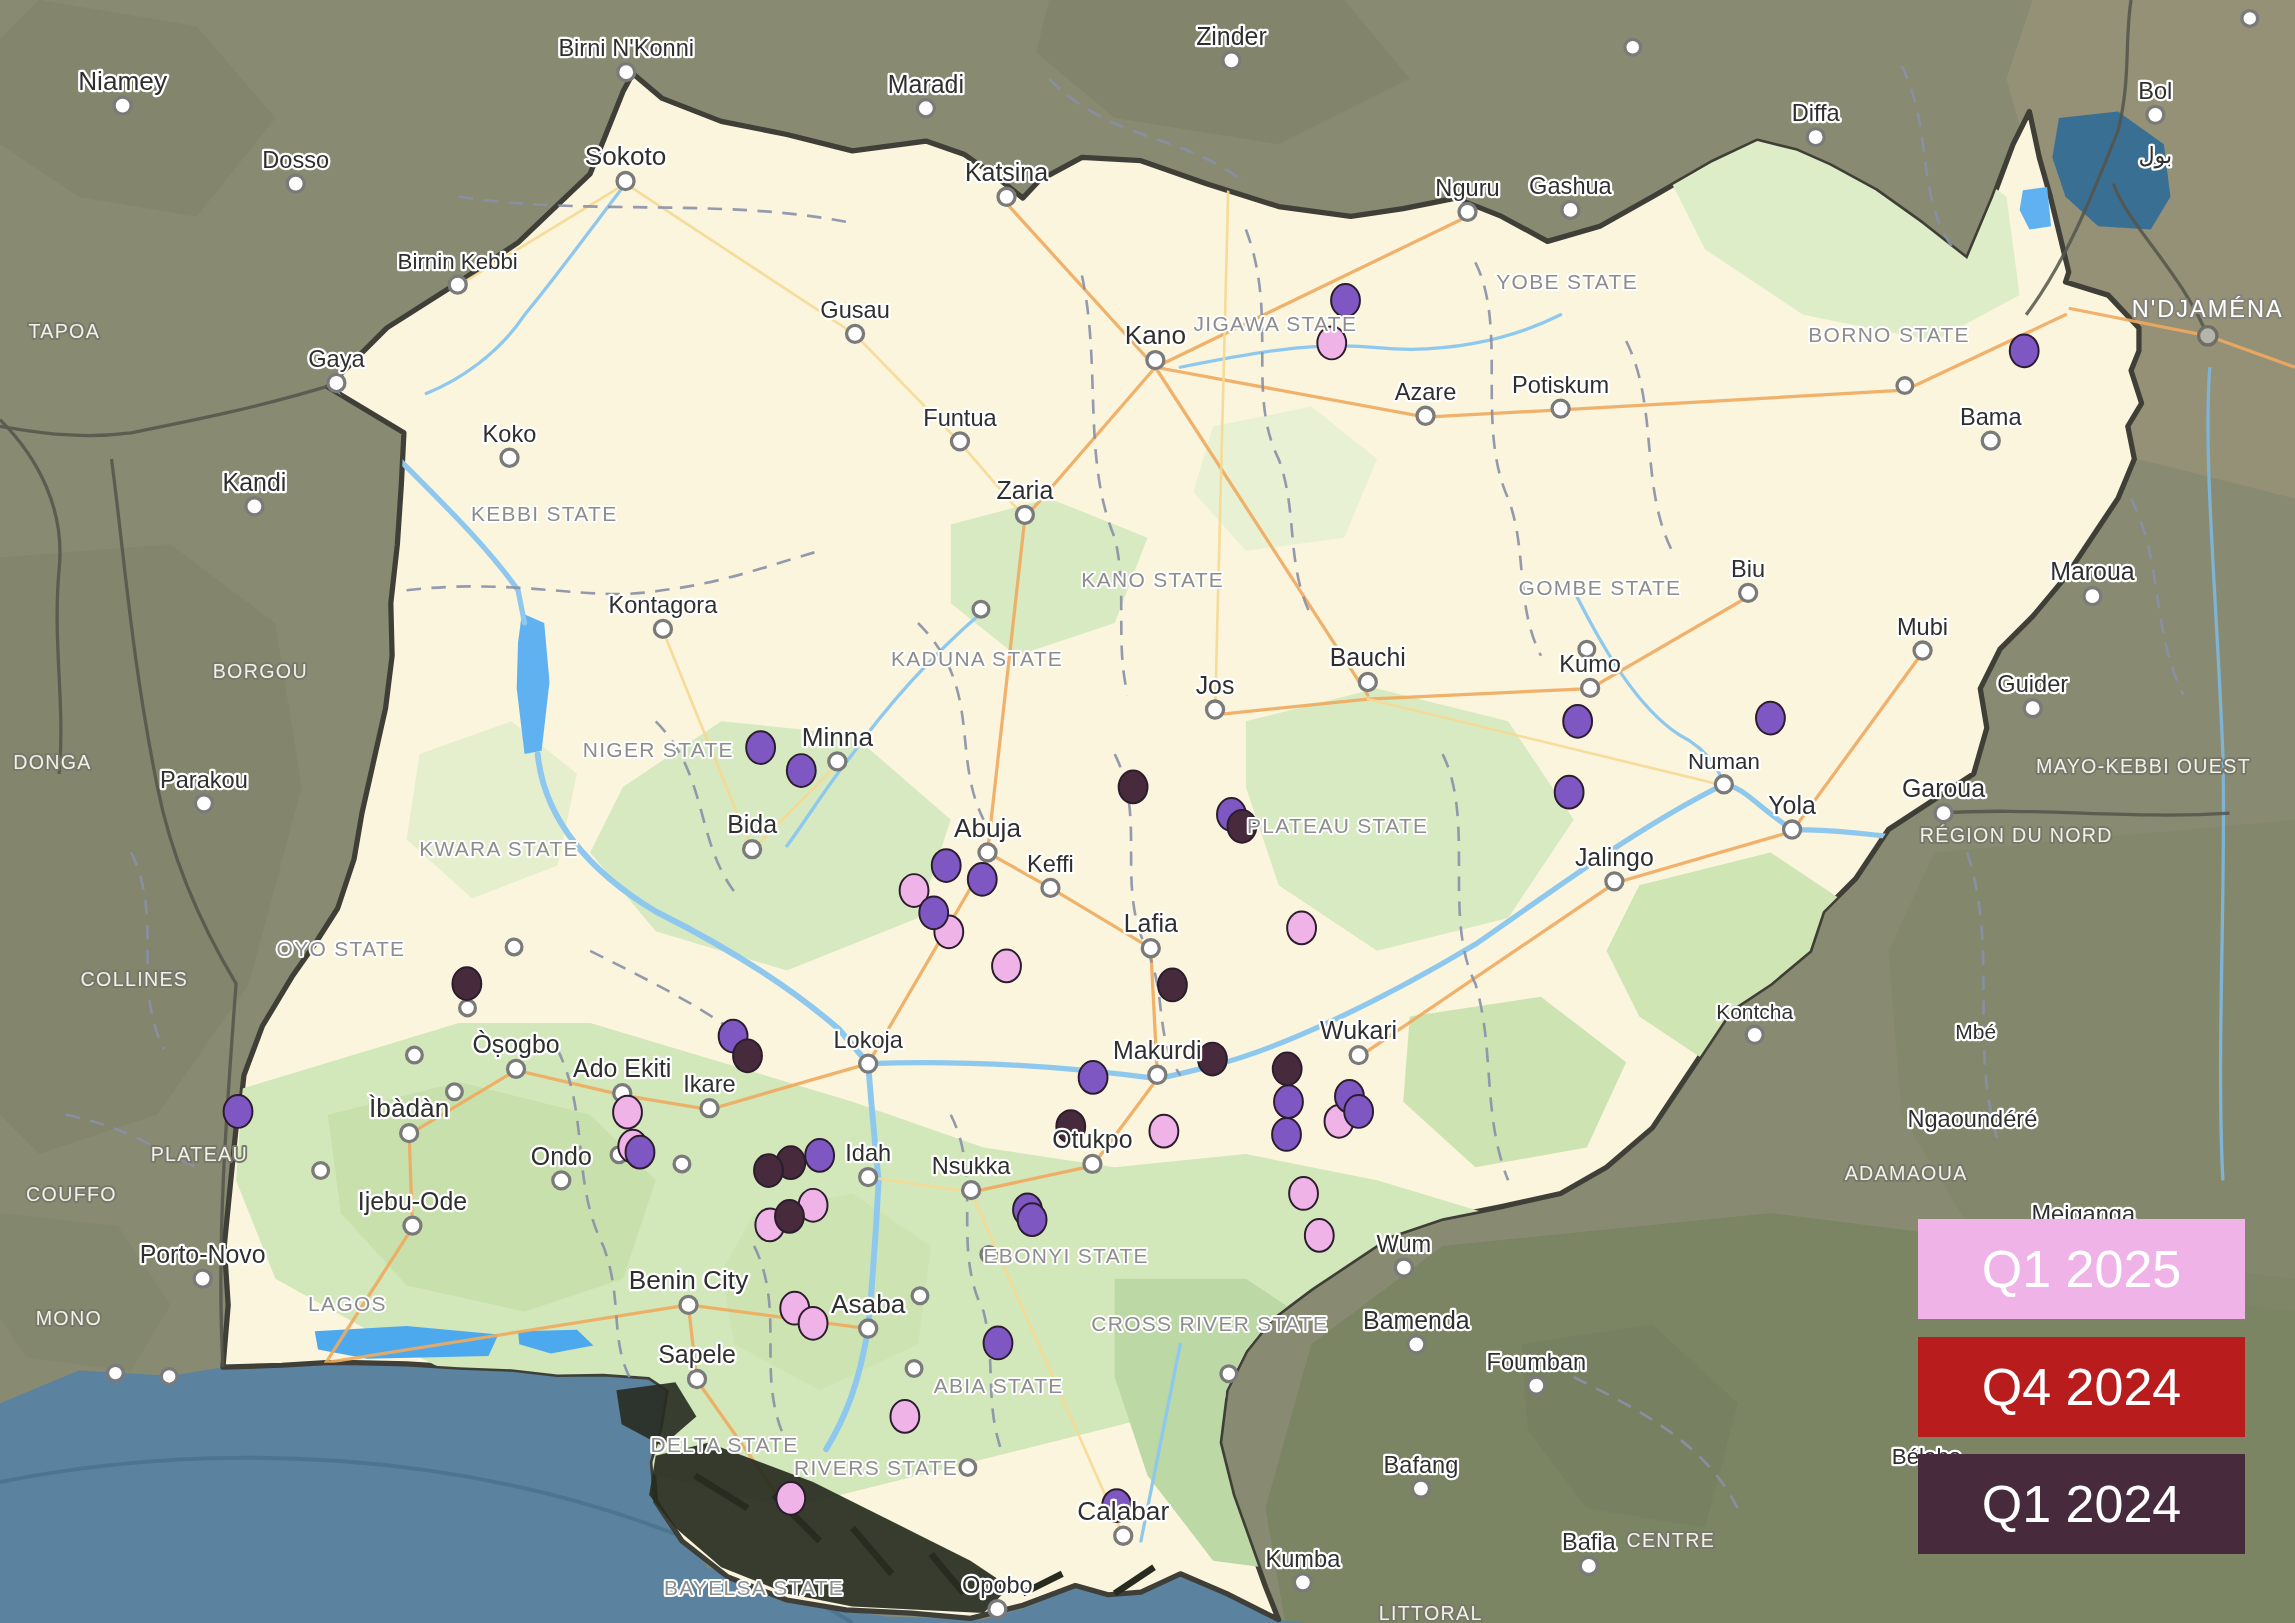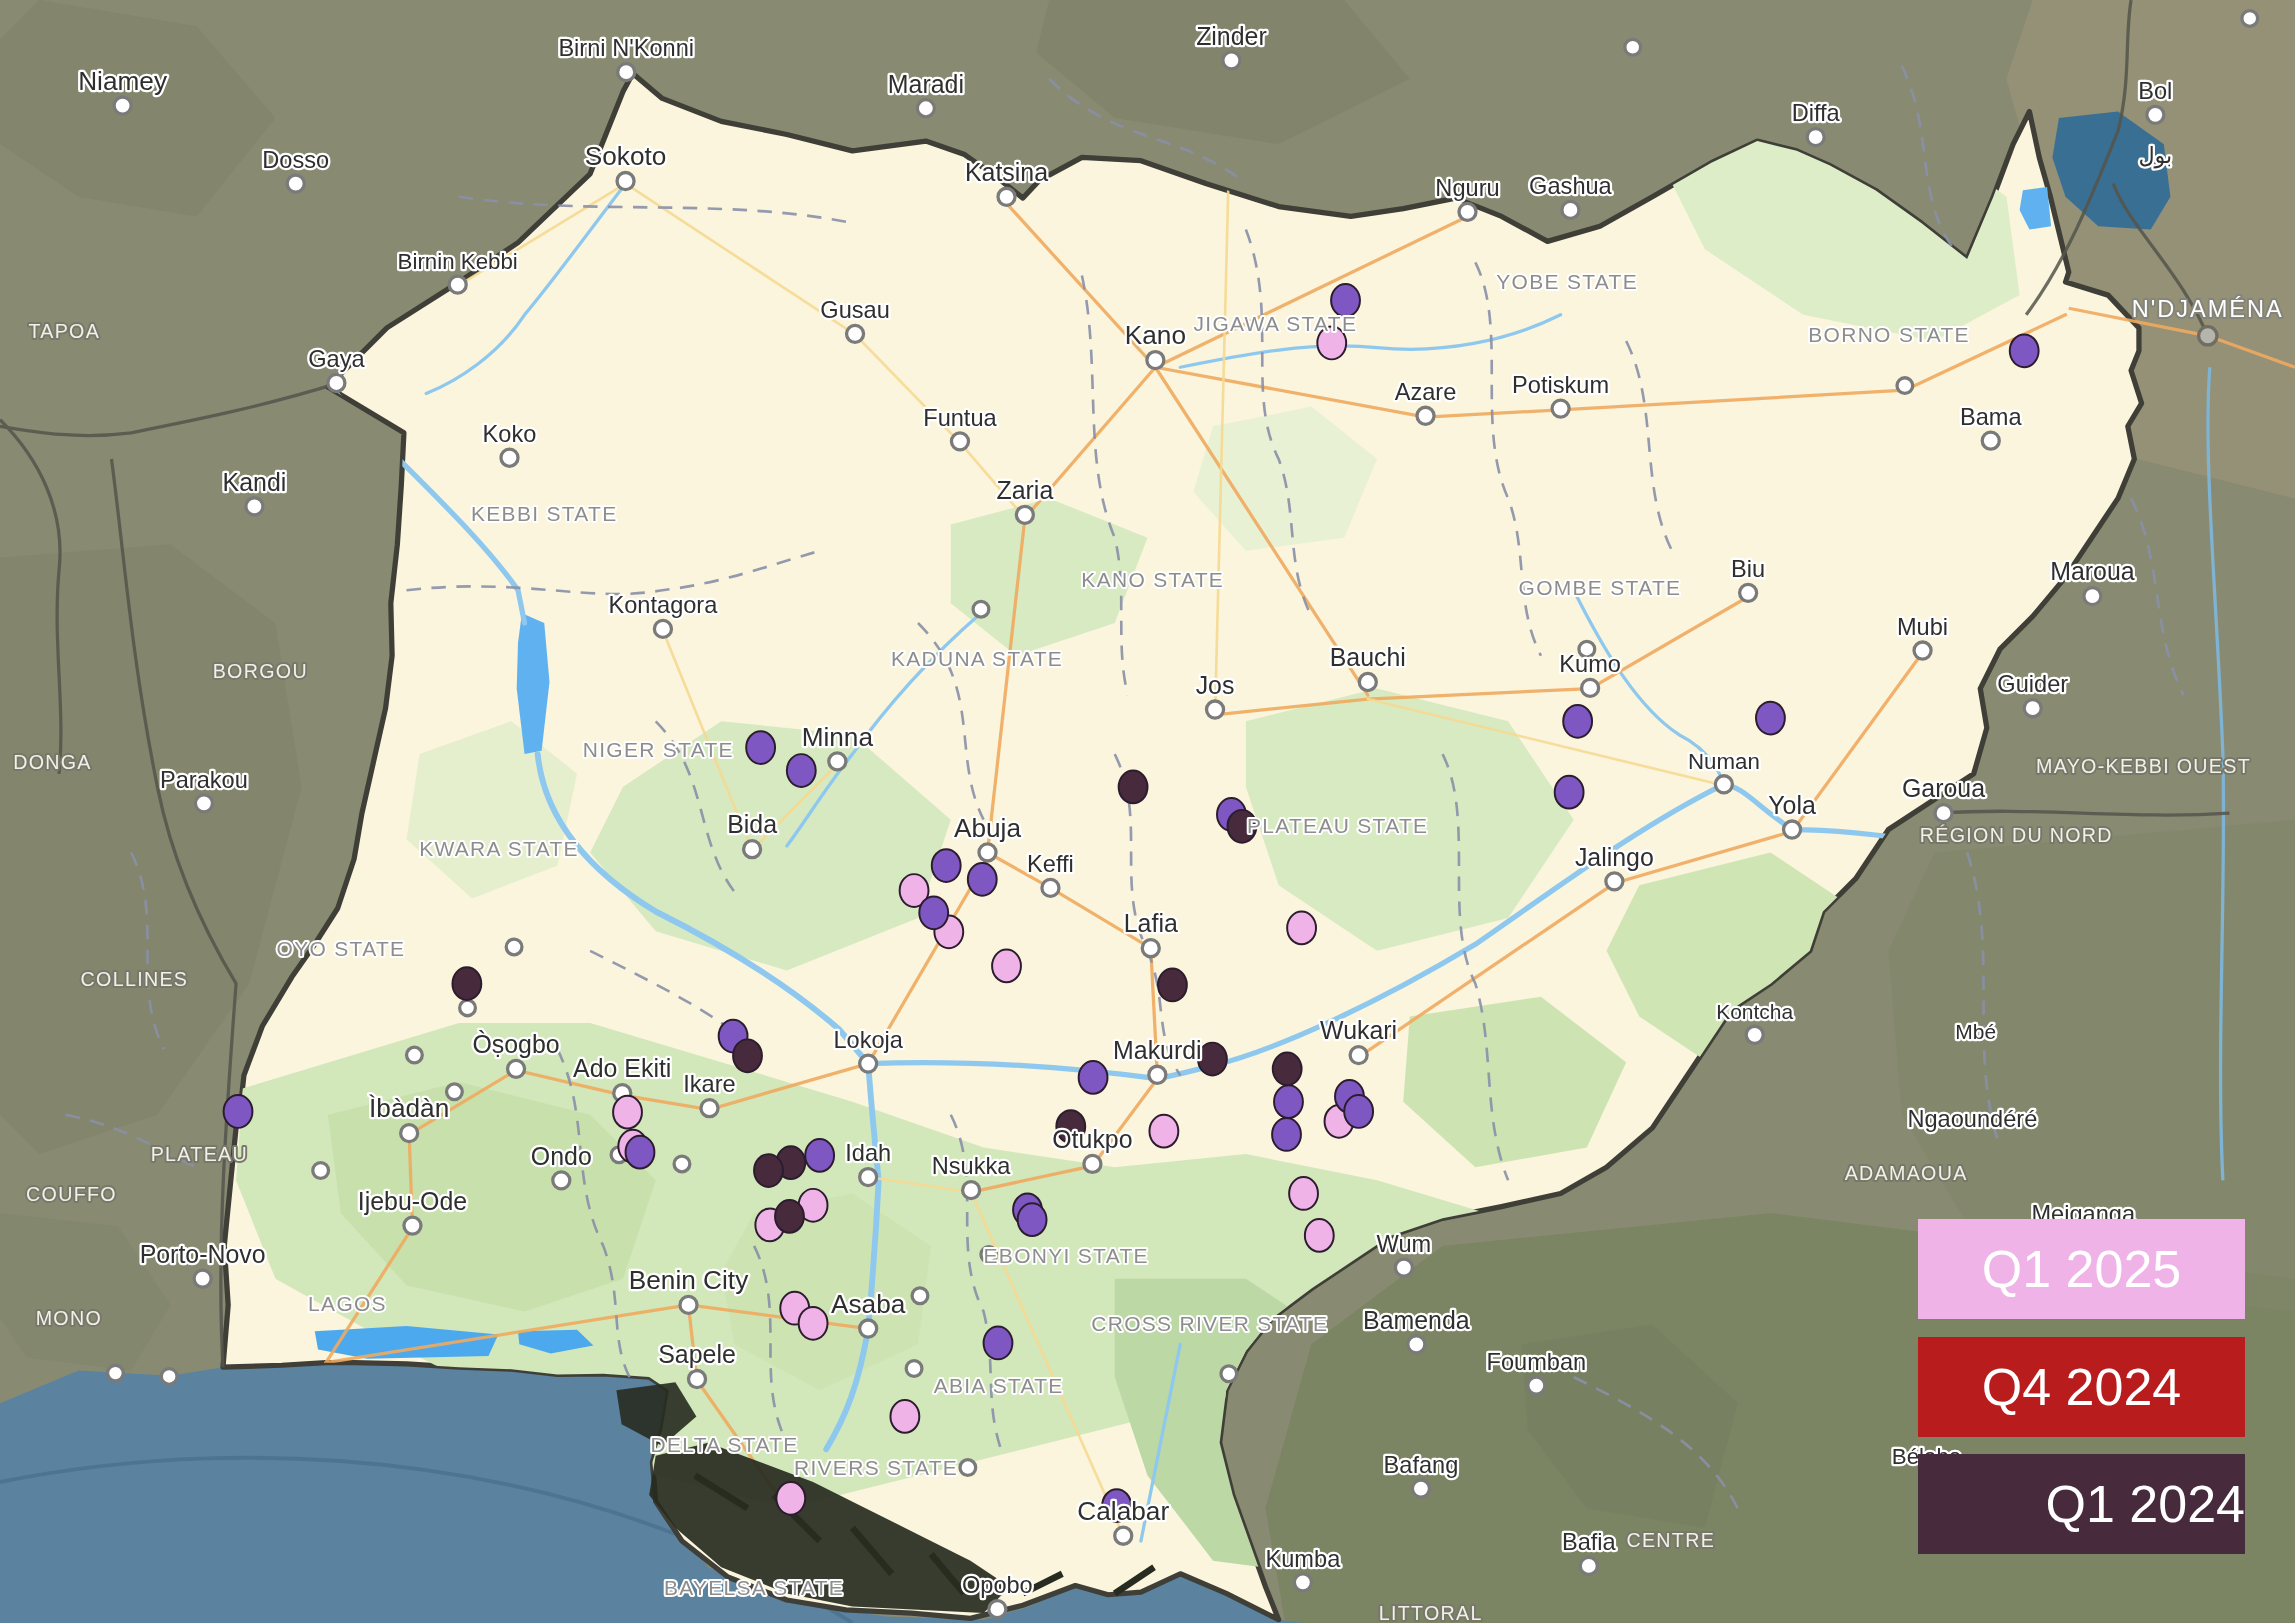--- a/index.html
+++ b/index.html
@@ -395,19 +395,19 @@
       </g>
 </svg>
 
 <div id="legend" style="left: 1918px; top: 1219px; gap: 17.7px;">
   <div class="legend-item" style="width: 327px; height: 100px; background: rgb(239, 179, 232);">
     <span>Q1 2025</span>
   </div>
   <div class="legend-item" style="width: 327px; height: 100px; background: #b91c1c;">
     <span>Q4 2024</span>
   </div>
-  <div class="legend-item" style="width: 327px; height: 100px; background: rgb(71, 42, 60); justify-content: flex-end;">
+  <div class="legend-item" style="width: 327px; height: 100px; background: rgb(71, 42, 60);">
     <span>Q1 2024</span>
   </div>
 </div>
 
 </div>
 
 
 </body></html>

